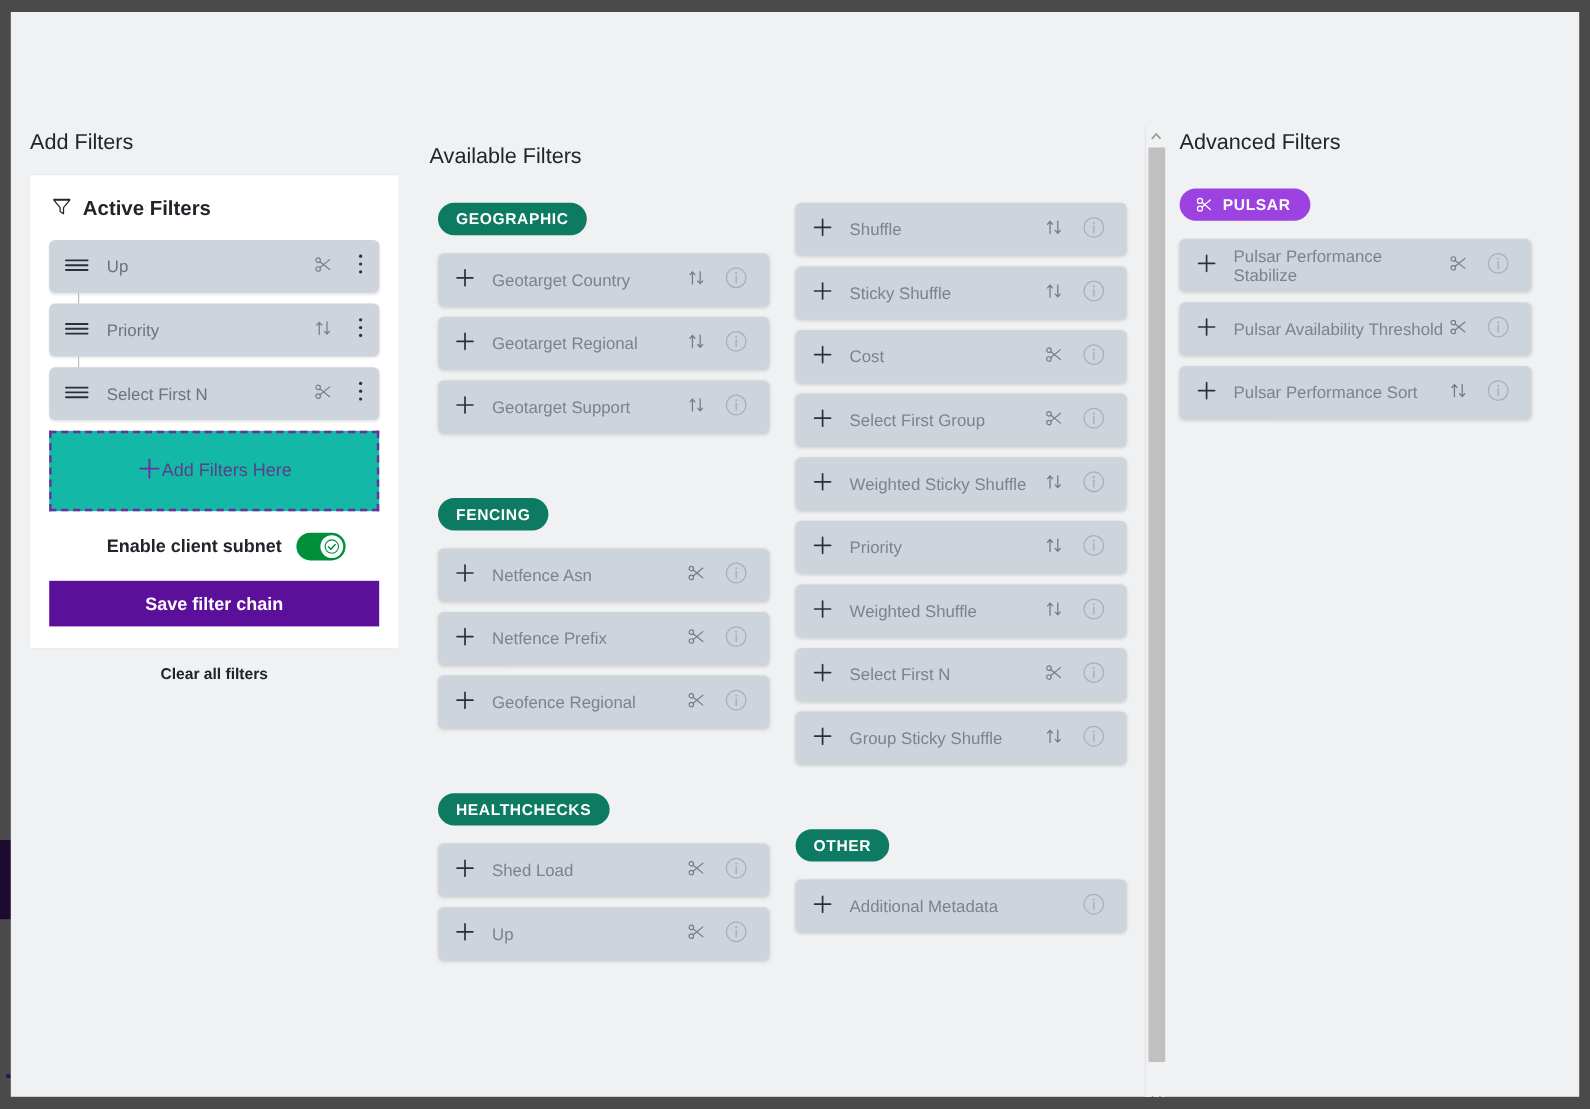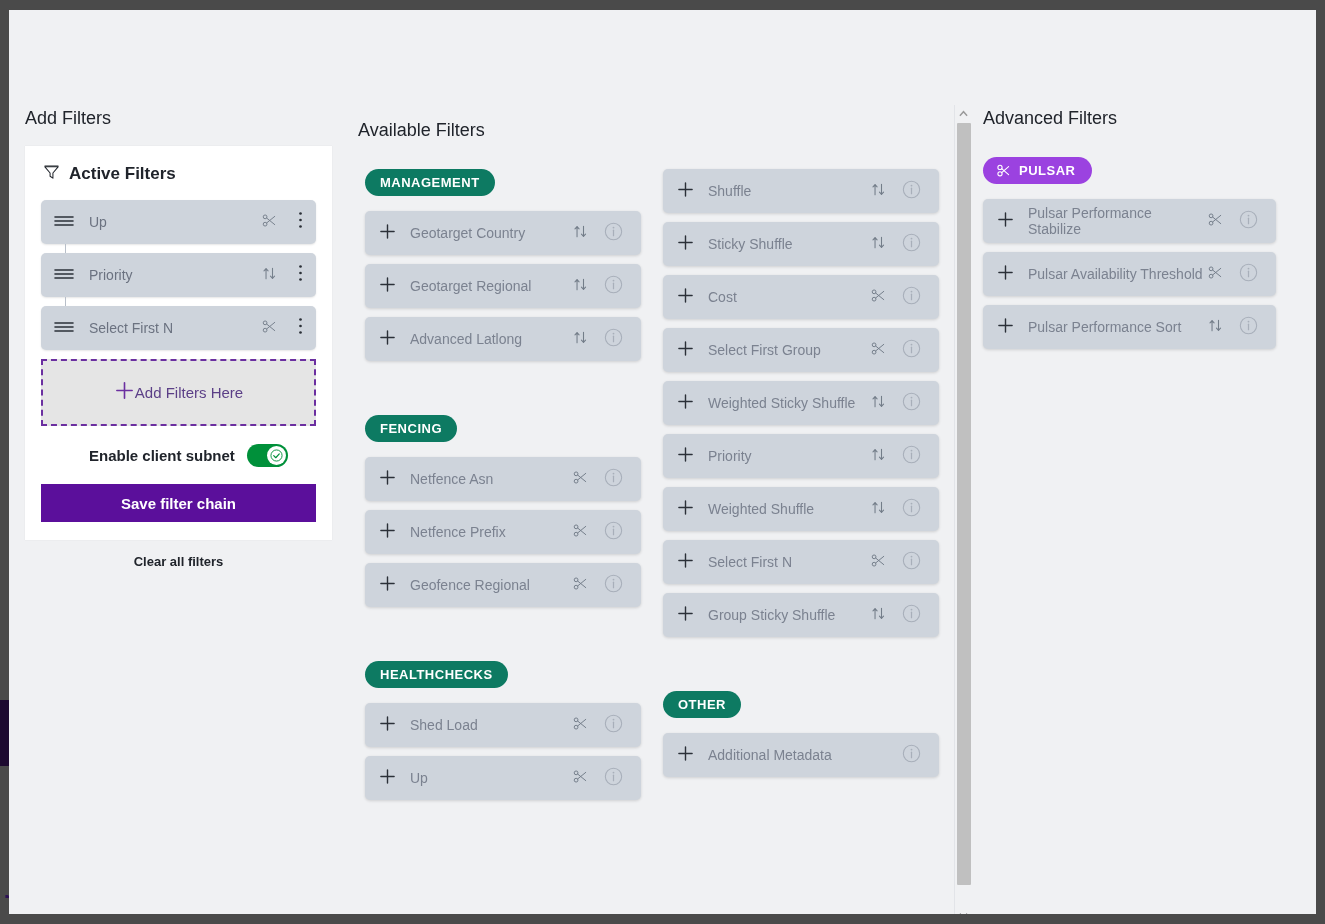--- a/index.html
+++ b/index.html
@@ -94,21 +94,21 @@
   
   .connector {
     position: absolute; left: 24px; width: 1px; height: 9px;
     background: #b8bfc9;
   }
 
   #add-drop-zone {
     margin-top: 9px; height: 67px;
     border: 2px dashed #6b2fa0;
     display: flex; align-items: center; justify-content: center;
-    gap: 0; cursor: pointer; background: #e5e5e5;
+    gap: 0; cursor: pointer; background: #14b8a6;
   }
   #add-drop-zone .plus-big { display: block; }
   #add-drop-zone .dz-label {
     font-size: 15px; color: #5b3f87;
     font-family: "Liberation Sans", sans-serif;
   }
 
   #subnet-row {
     display: flex; align-items: center; gap: 12px;
     margin-top: 18px; padding-left: 6px; margin-left: 42px;
@@ -309,21 +309,21 @@
     </div>
 
     <div id="clear-all">Clear all filters</div>
   </div>
 
   <div id="col-available">
     <div class="col-heading">Available Filters</div>
     <div id="avail-grid">
       <div class="avail-col left" id="avail-col-0">
           <div class="group"><div class="group-badge">
-              <span>MANAGEMENT</span>
+              <span>GEOGRAPHIC</span>
             </div><div class="filter-pill">
               <span class="plus-ico"><svg width="17" height="17" viewBox="0 0 18 18">
       <path d="M9 2 V16 M2 9 H16" stroke="#2b3038" stroke-width="1.5" stroke-linecap="round"></path>
     </svg></span>
               <span class="pill-label">Geotarget Country</span>
               <span class="type-ico"><svg width="15" height="15" viewBox="0 0 16 16">
       <path d="M4.3 13.5 V2.8 M4.3 2.8 L2.1 5.2 M4.3 2.8 L6.5 5.2" fill="none" stroke="#55606e" stroke-width="1.15" stroke-linecap="round" stroke-linejoin="round"></path>
       <path d="M11.2 2.5 V13.2 M11.2 13.2 L9 10.8 M11.2 13.2 L13.4 10.8" fill="none" stroke="#55606e" stroke-width="1.15" stroke-linecap="round" stroke-linejoin="round"></path>
     </svg></span>
               <span class="info-ico"><svg width="19" height="19" viewBox="0 0 20 20">
@@ -342,21 +342,21 @@
     </svg></span>
               <span class="info-ico"><svg width="19" height="19" viewBox="0 0 20 20">
       <circle cx="10" cy="10" r="8.6" fill="none" stroke="#a8afba" stroke-width="1.1"></circle>
       <circle cx="10" cy="5.9" r="0.95" fill="#a8afba"></circle>
       <path d="M10 8.6 V14.4" stroke="#a8afba" stroke-width="1.3" stroke-linecap="round"></path>
     </svg></span>
             </div><div class="filter-pill">
               <span class="plus-ico"><svg width="17" height="17" viewBox="0 0 18 18">
       <path d="M9 2 V16 M2 9 H16" stroke="#2b3038" stroke-width="1.5" stroke-linecap="round"></path>
     </svg></span>
-              <span class="pill-label">Advanced Latlong</span>
+              <span class="pill-label">Geotarget Support</span>
               <span class="type-ico"><svg width="15" height="15" viewBox="0 0 16 16">
       <path d="M4.3 13.5 V2.8 M4.3 2.8 L2.1 5.2 M4.3 2.8 L6.5 5.2" fill="none" stroke="#55606e" stroke-width="1.15" stroke-linecap="round" stroke-linejoin="round"></path>
       <path d="M11.2 2.5 V13.2 M11.2 13.2 L9 10.8 M11.2 13.2 L13.4 10.8" fill="none" stroke="#55606e" stroke-width="1.15" stroke-linecap="round" stroke-linejoin="round"></path>
     </svg></span>
               <span class="info-ico"><svg width="19" height="19" viewBox="0 0 20 20">
       <circle cx="10" cy="10" r="8.6" fill="none" stroke="#a8afba" stroke-width="1.1"></circle>
       <circle cx="10" cy="5.9" r="0.95" fill="#a8afba"></circle>
       <path d="M10 8.6 V14.4" stroke="#a8afba" stroke-width="1.3" stroke-linecap="round"></path>
     </svg></span>
             </div></div>

